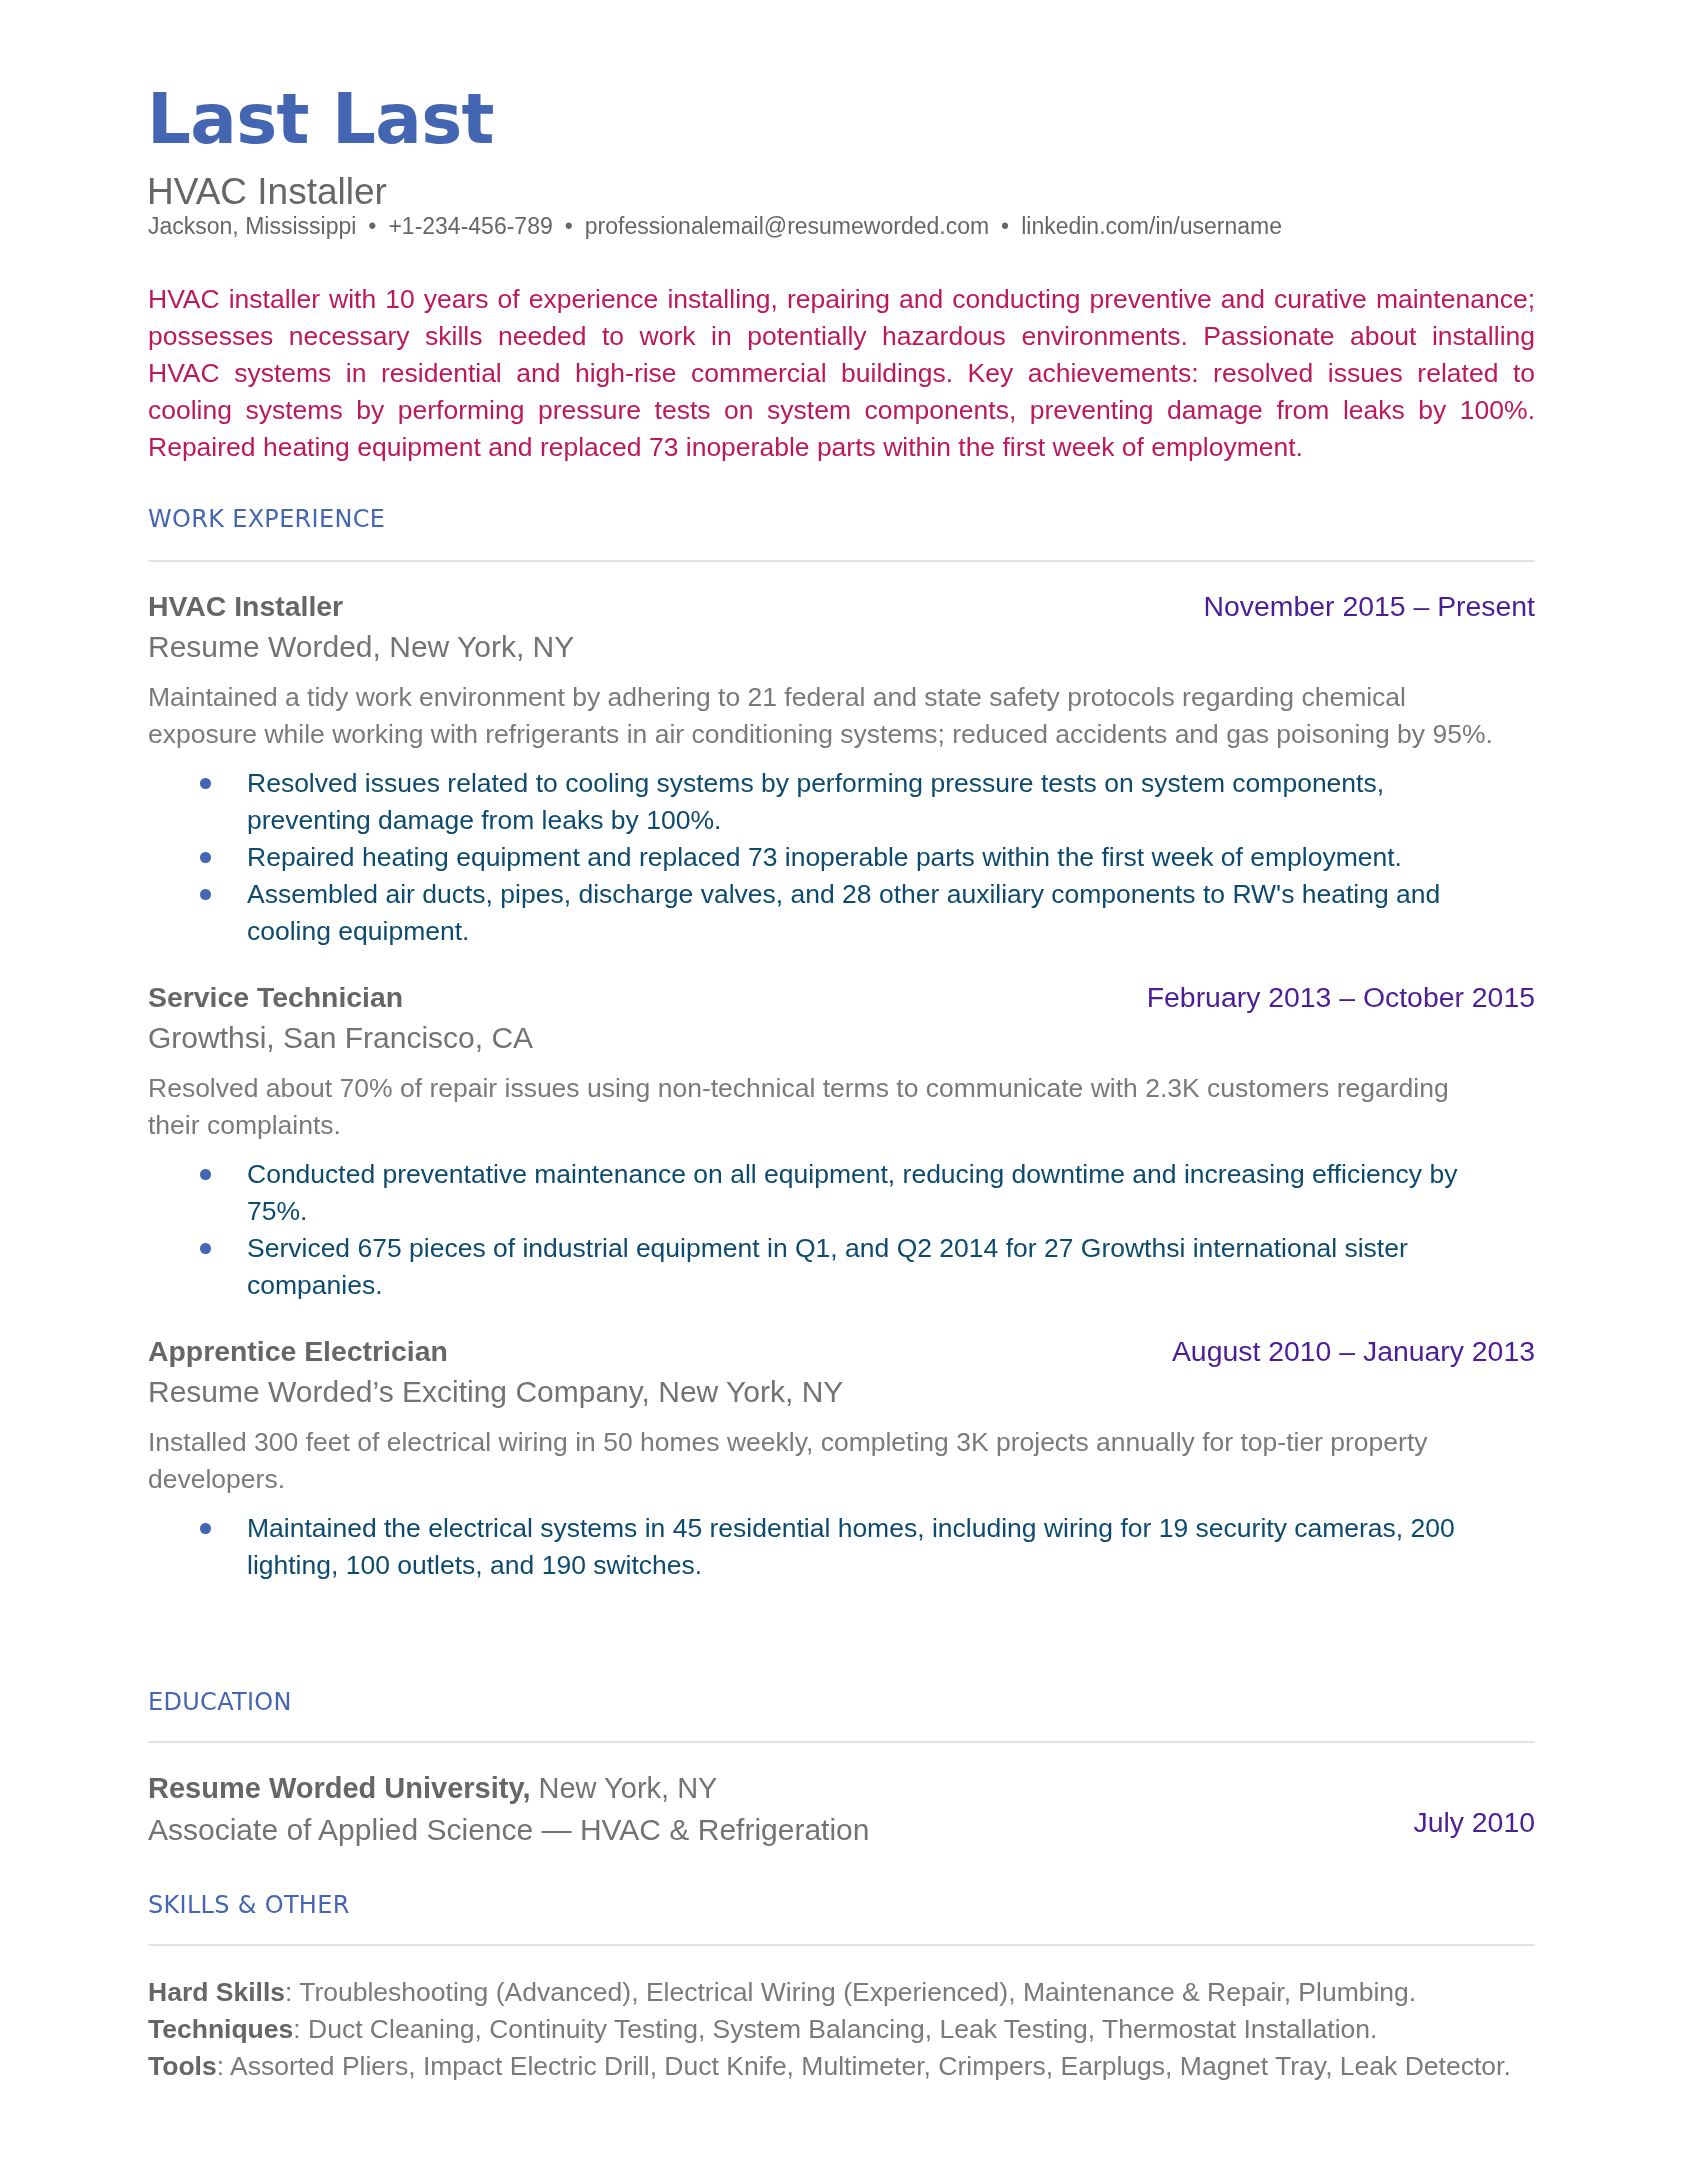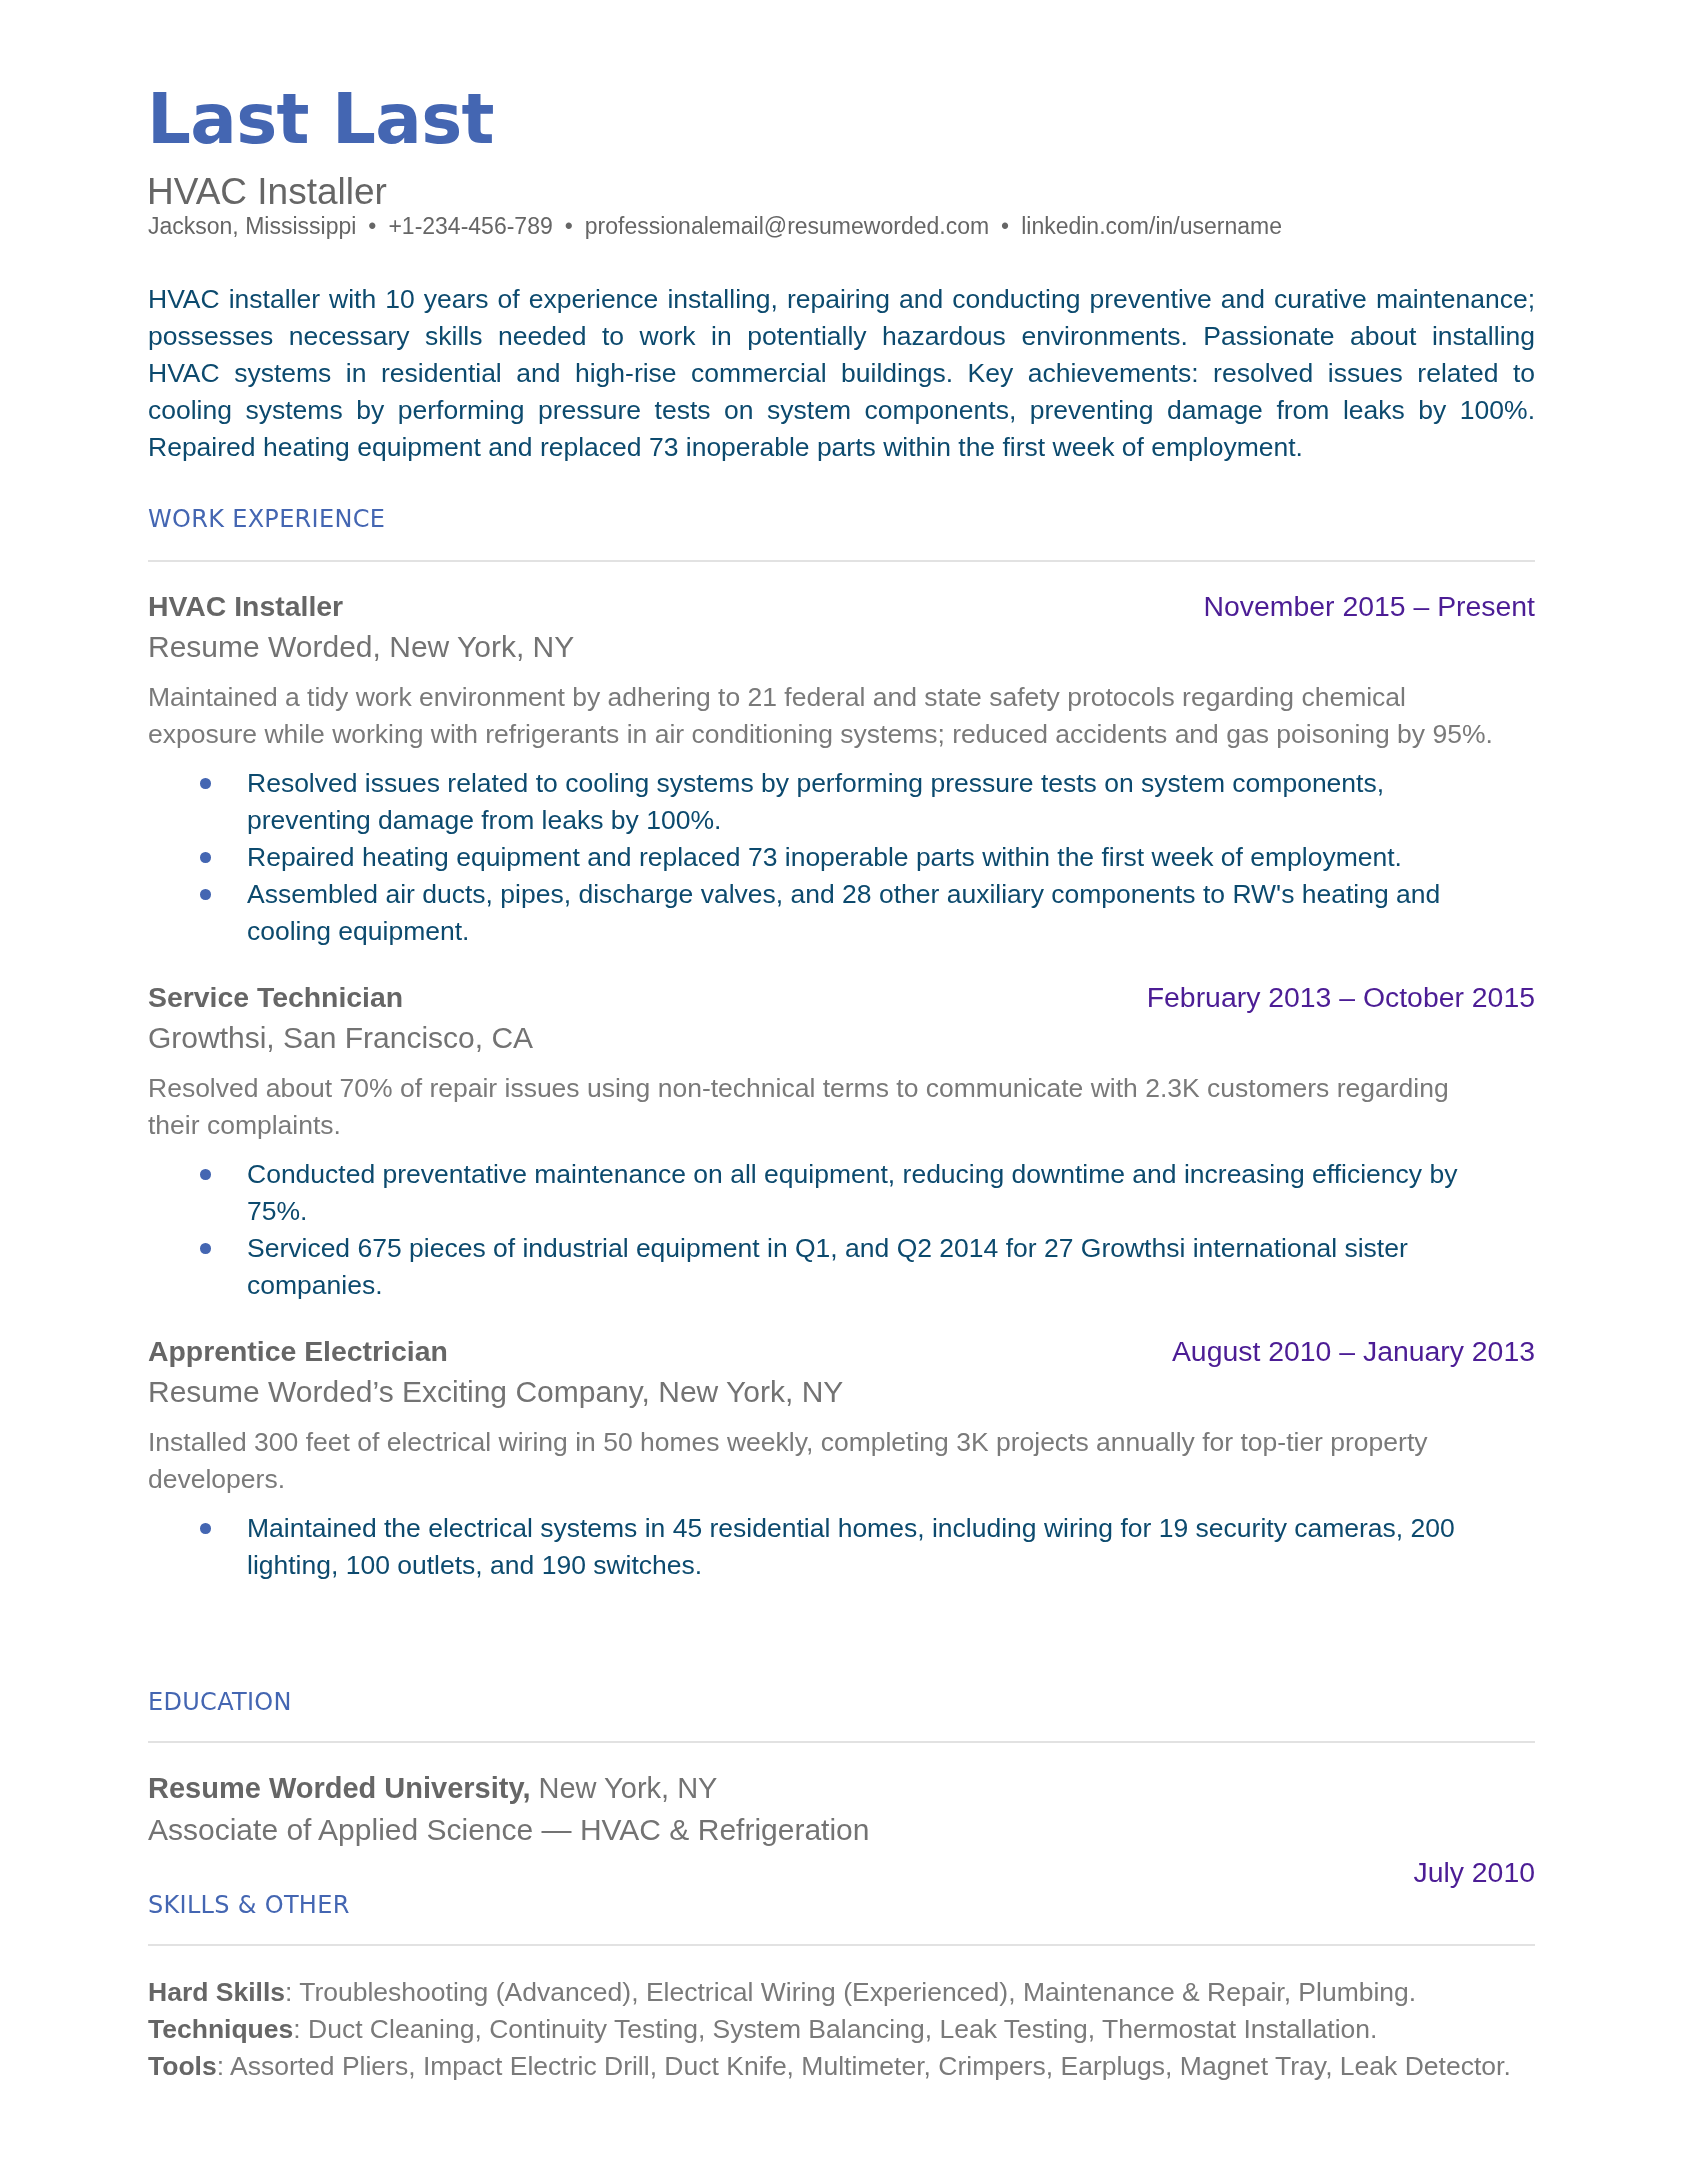--- a/index.html
+++ b/index.html
@@ -5,21 +5,21 @@
   html, body { margin:0; padding:0; background:#ffffff; }
   body { width:1687px; height:2183px; position:relative; overflow:hidden;
          font-family:"Liberation Sans", sans-serif; color:#666666; }
   .abs { position:absolute; white-space:nowrap; }
   .name { left:147px; top:85px; font-size:69px; font-weight:bold; color:#4466B2;
           font-family:"DejaVu Sans", sans-serif; letter-spacing:-0.7px; line-height:1; }
   .jobtitle { left:147px; top:173px; font-size:37px; color:#666666; line-height:1; }
   .contact { left:148px; top:215px; font-size:23px; color:#666666; line-height:1; }
   .contact .sep { display:inline-block; margin:0 12px; }
   .summary { position:absolute; left:148px; width:1387px; top:281px; font-size:26.5px;
-             line-height:37px; color:#0c4a6e; text-align:justify; }
+             line-height:37px; color:#be185d; text-align:justify; }
   .summary .last { text-align:left; }
   .section-title { left:148px; font-size:24px; color:#4466B2; line-height:1;
                    font-family:"DejaVu Sans", sans-serif; letter-spacing:0.3px; }
   .rule { position:absolute; left:148px; width:1387px; height:2px; background:#e2e2e2; }
   .role { left:148px; font-size:28.4px; font-weight:bold; color:#666666; line-height:1; }
   .date { right:152px; font-size:28.4px; color:#4c1d95; line-height:1; }
   .company { left:148px; font-size:30px; color:#737373; line-height:1; }
   .desc { position:absolute; left:148px; width:1387px; font-size:26.5px; line-height:37px; color:#7a7a7a; }
   .bullets { position:absolute; left:148px; width:1387px; margin:0; padding:0; list-style:none; }
   .bullets li { position:relative; padding-left:99px; font-size:26.5px; line-height:37px;
@@ -81,21 +81,21 @@
   <div class="abs company" style="top:1377px">Resume Worded’s Exciting Company, New York, NY</div>
   <div class="desc" style="top:1424px; width:1343px">Installed 300 feet of electrical wiring in 50 homes weekly, completing 3K projects annually for top-tier property developers.</div>
   <ul class="bullets" style="top:1510px">
     <li><span class="dot"></span><span>Maintained the electrical systems in 45 residential homes, including wiring for 19 security cameras, 200 lighting, 100 outlets, and 190 switches.</span></li>
   </ul>
 </div>
 
 <div class="abs section-title" style="top:1690px">EDUCATION</div>
 <div class="rule" style="top:1741px"></div>
 <div class="abs edu-line" style="top:1774px"><b>Resume Worded University,</b><span> New York, NY</span></div>
-<div class="abs date" style="top:1858px">July 2010</div>
+<div class="abs date" style="top:1808px">July 2010</div>
 <div class="abs company" style="top:1815px">Associate of Applied Science — HVAC &amp; Refrigeration</div>
 
 <div class="abs section-title" style="top:1893px">SKILLS &amp; OTHER</div>
 <div class="rule" style="top:1944px"></div>
 <div class="skills">
   <div><b>Hard Skills</b><span>: Troubleshooting (Advanced), Electrical Wiring (Experienced), Maintenance &amp; Repair, Plumbing.</span></div>
   <div><b>Techniques</b><span>: Duct Cleaning, Continuity Testing, System Balancing, Leak Testing, Thermostat Installation.</span></div>
   <div><b>Tools</b><span>: Assorted Pliers, Impact Electric Drill, Duct Knife, Multimeter, Crimpers, Earplugs, Magnet Tray, Leak Detector.</span></div>
 </div>
 

